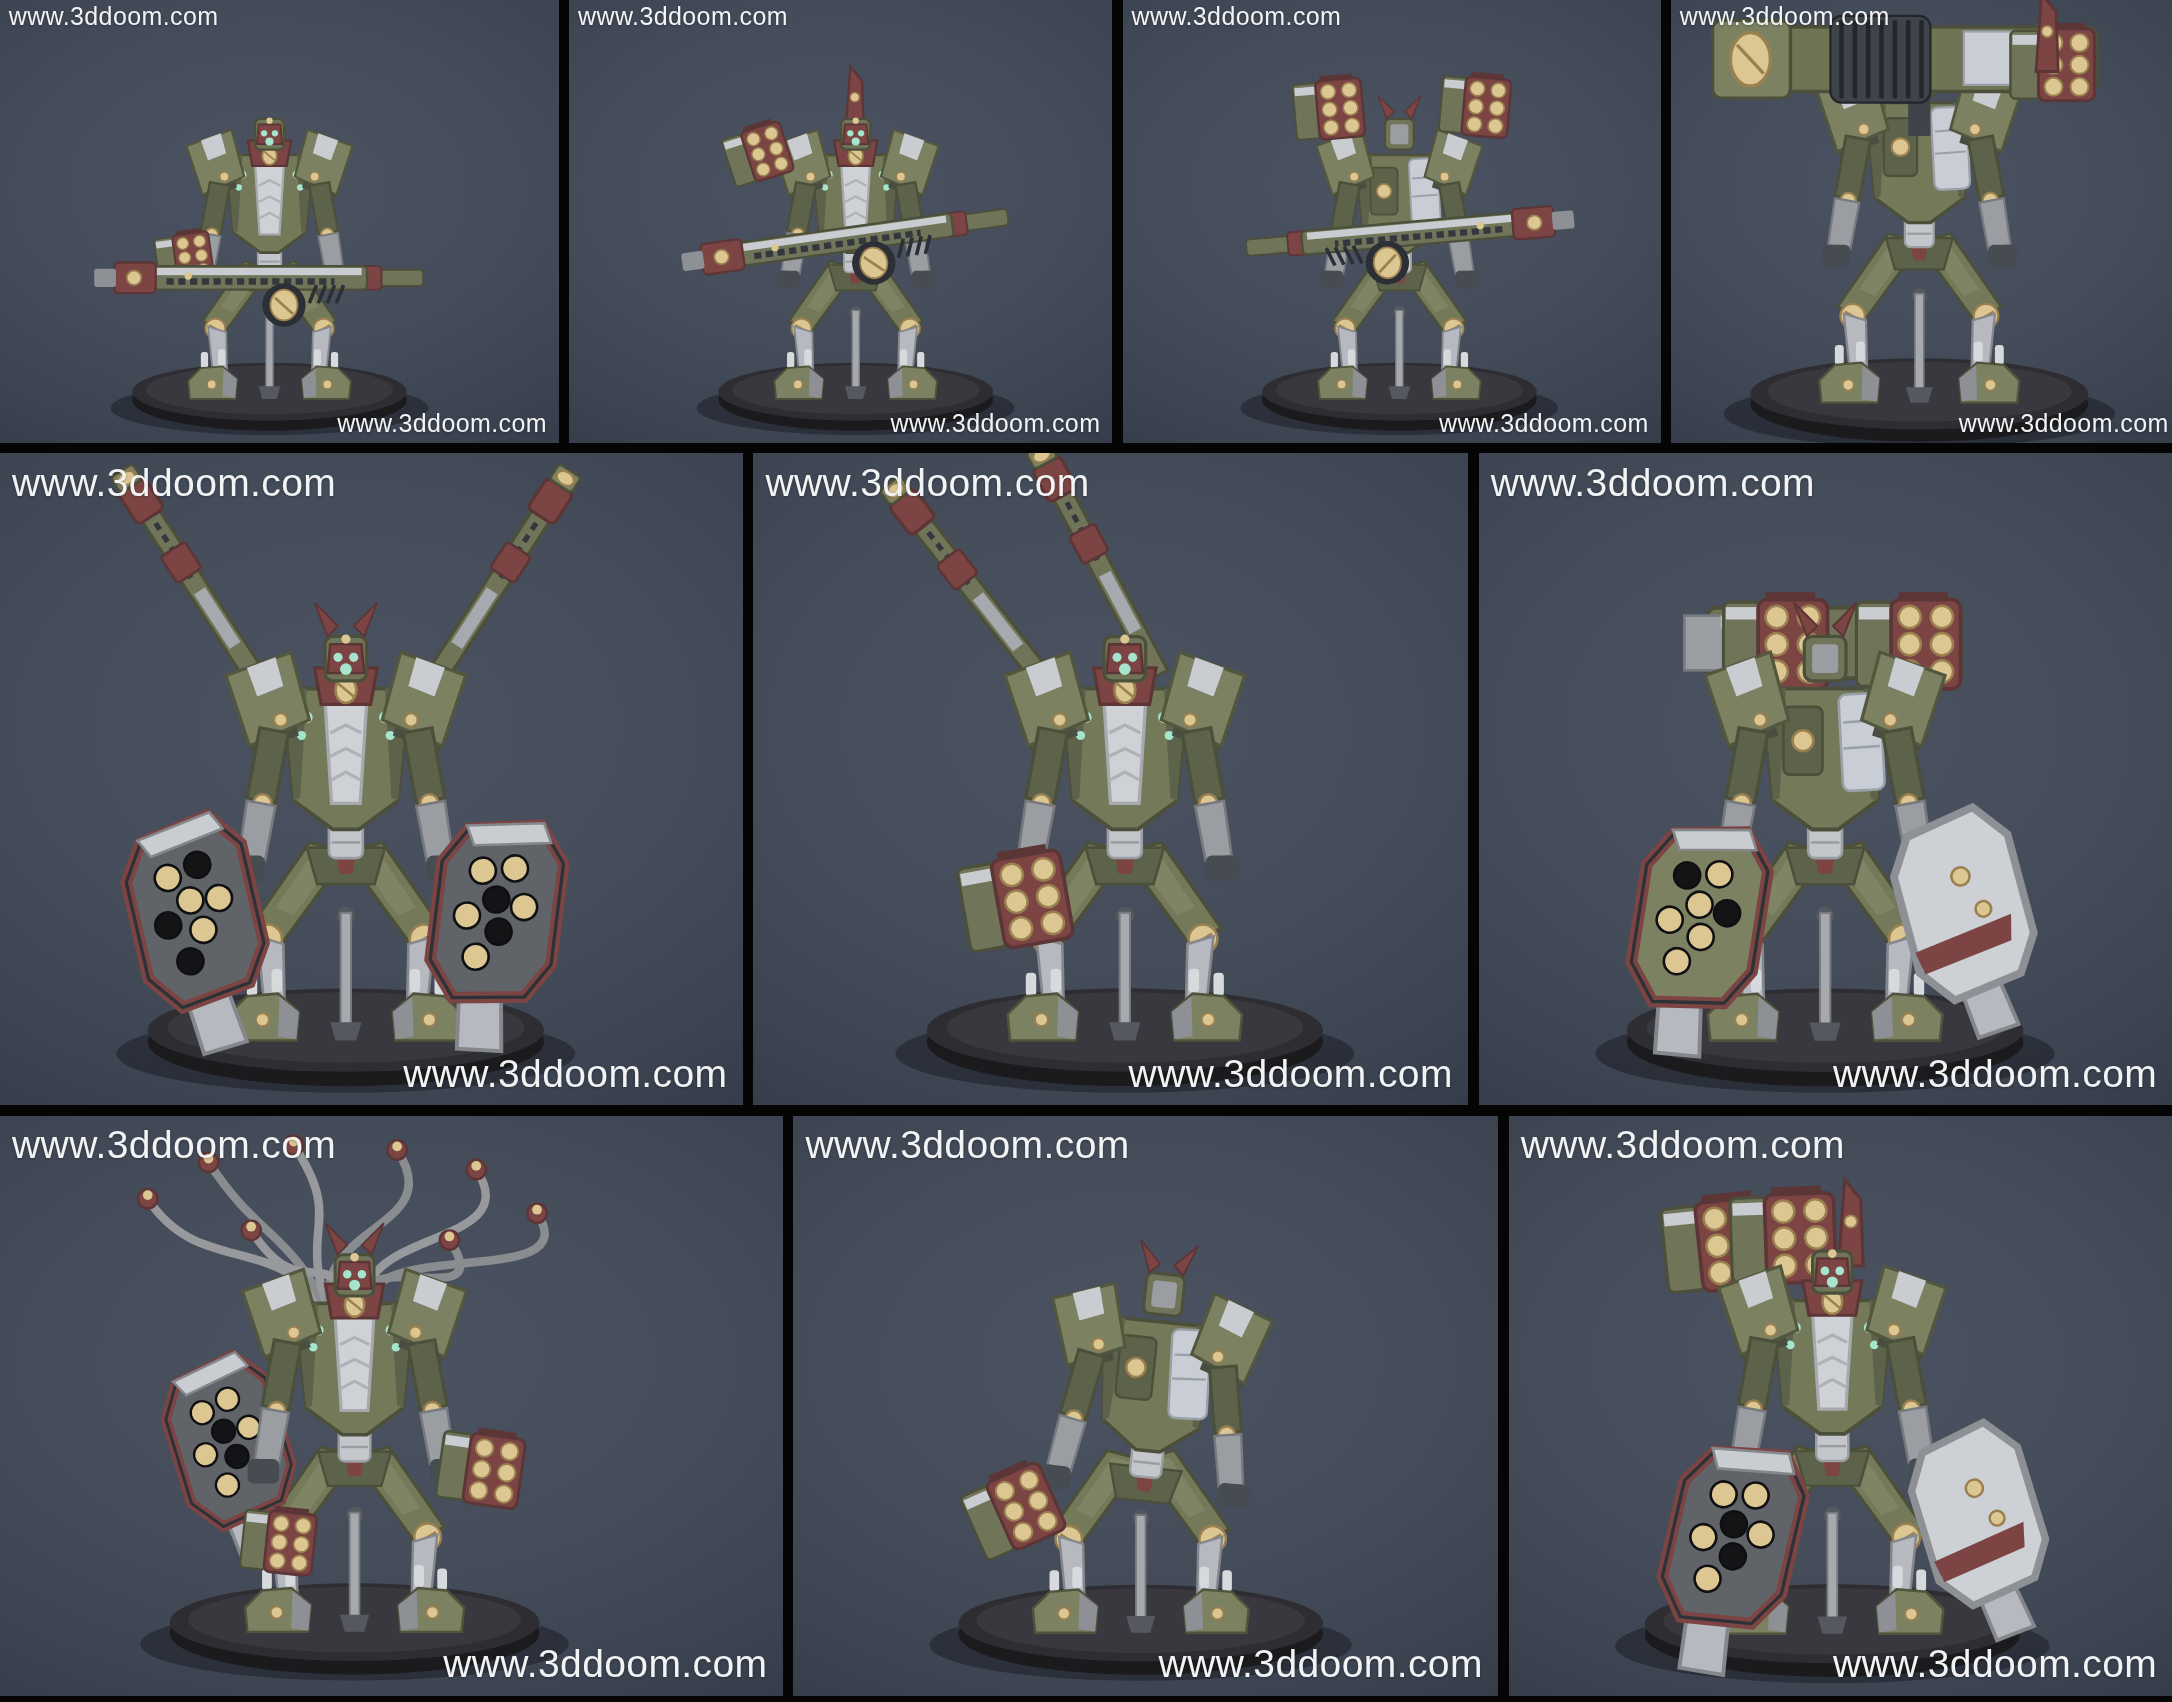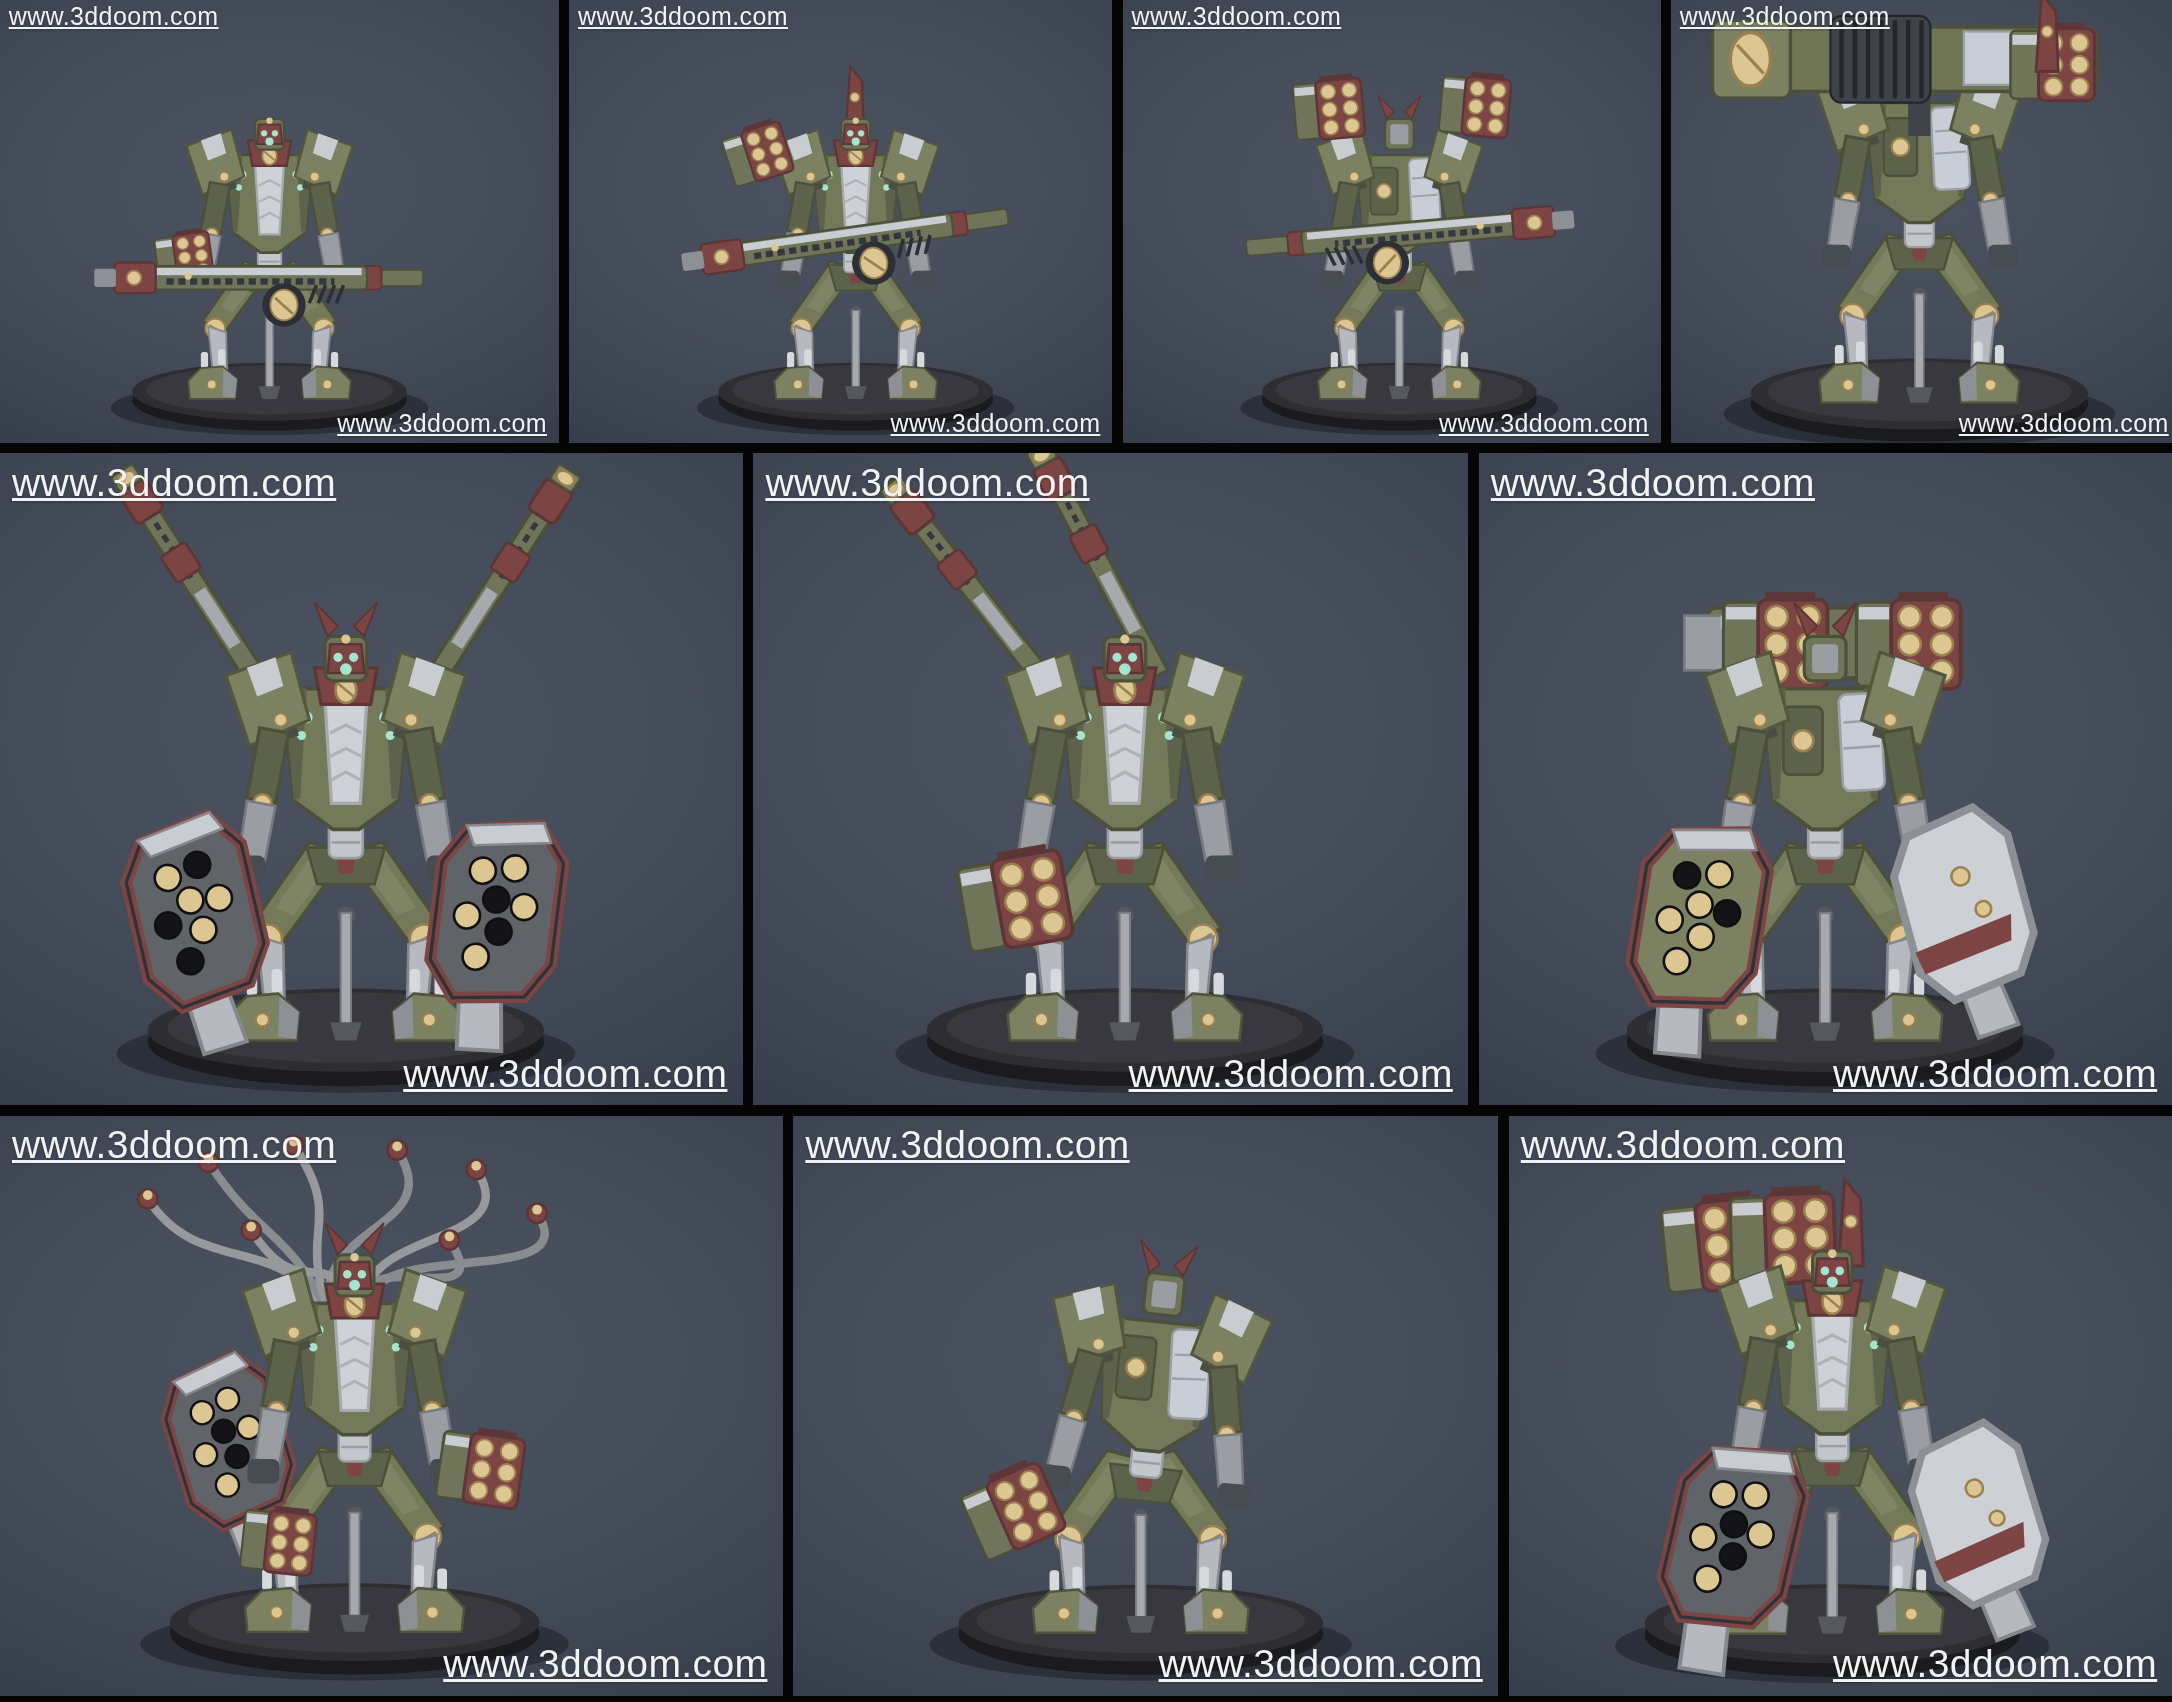--- a/index.html
+++ b/index.html
@@ -4,21 +4,21 @@
 <style>
   html,body{margin:0;padding:0;background:#000;}
   body{width:2173px;height:1702px;overflow:hidden;font-family:"Liberation Sans",sans-serif;}
   .collage{position:relative;width:2173px;height:1702px;background:#050505;}
   .row{display:flex;gap:10.4px;}
   .row + .row{margin-top:10.4px;}
   .cell{position:relative;overflow:hidden;flex:0 0 auto;
         background:radial-gradient(95% 78% at 48% 42%, #4b5261 0%, #454c5a 45%, #3c4351 76%, #323947 100%);}
   .cell svg{position:absolute;left:0;top:0;display:block;}
   .wm{position:absolute;color:#f2f3f4;letter-spacing:0.4px;white-space:nowrap;
-      text-shadow:0 0.9px 2.6px rgba(0,0,0,.28);line-height:1.25;text-decoration:underline;}
+      text-shadow:0 0.9px 2.6px rgba(0,0,0,.28);line-height:1.25;}
   .r1 .wm{font-size:25px;}
   .r2 .wm,.r3 .wm{font-size:39px;}
   .wm-tl{left:8.7px;top:0.9px;}
   .r2 .wm-tl,.r3 .wm-tl{left:12px;top:5.2px;}
   .wm-br{right:12px;bottom:3.5px;}
   .r2 .wm-br,.r3 .wm-br{right:15.6px;bottom:7px;}
   .cell.flush-br .wm-br{right:3.5px;}
 </style>
 </head>
 <body>

